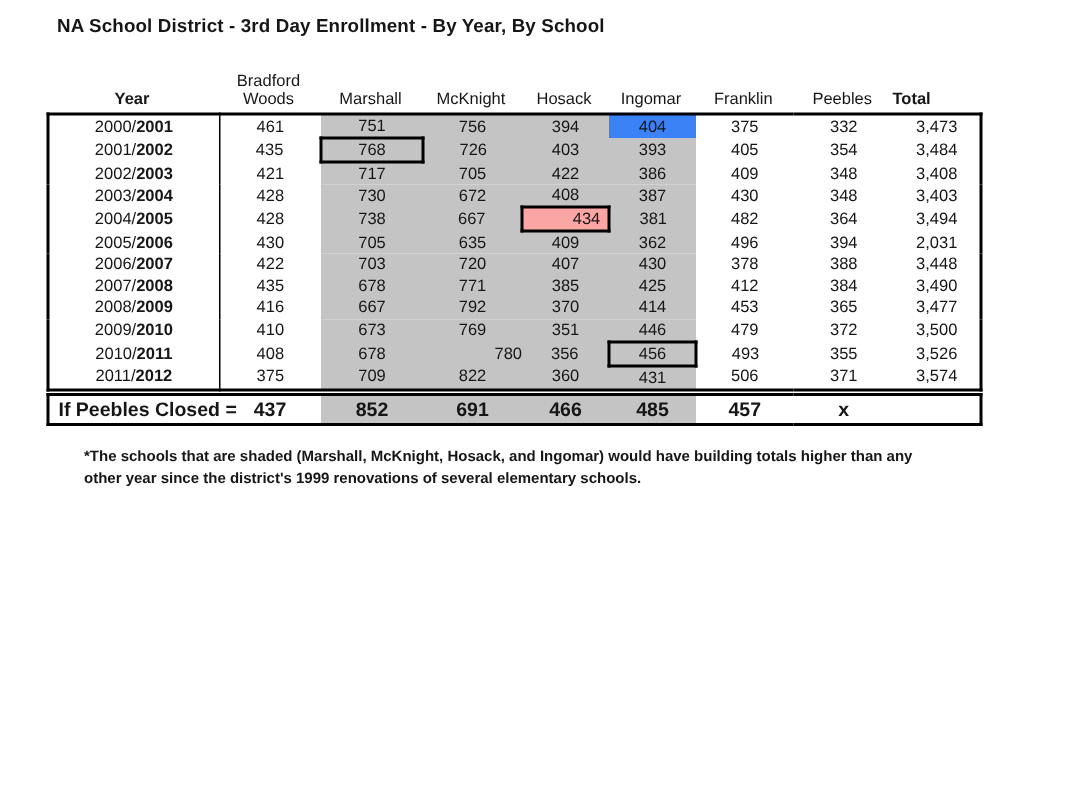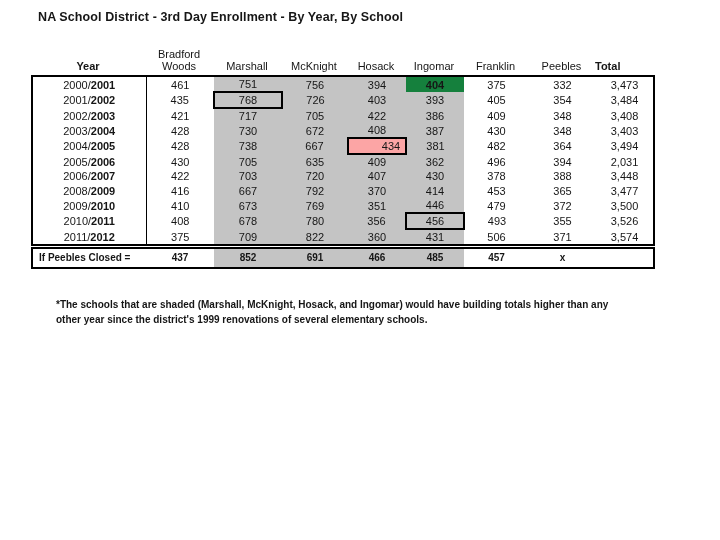--- a/index.html
+++ b/index.html
@@ -49,21 +49,21 @@
     padding: 0;
   }
   td.year  { border-right: 1.5px solid #000; margin-top: 48px; }
   td.total { text-align: right; padding-right: 7px; }
   td.shaded { }
   td.boxed { border: 2px solid #000; }
 
   
   table.summary { border: 2px solid #000; margin-top: 1px; }
   table.summary td {
-    font-size: 10px;
+    font-size: 13px;
     font-weight: bold;
     height: 19px;
     line-height: 18px;
     text-align: center;
     padding: 0;
   }
   table.summary td.sum-label { text-align: left; padding-left: 6px; white-space: nowrap; }
 
   .footnote {
     position: absolute;
@@ -124,21 +124,21 @@
           <col style="width:67px">
           <col style="width:58px">
       </colgroup>
       <tbody>
           <tr>
             <td class="year">2000/<b>2001</b></td>
             <td>461</td>
             <td class="shaded" style="background: rgb(196, 196, 196);">751</td>
             <td class="shaded" style="background: rgb(196, 196, 196);">756</td>
             <td class="shaded" style="background: rgb(196, 196, 196);">394</td>
-            <td class="shaded" style="background: #15803d; font-weight: bold;">404</td>
+            <td class="shaded" style="background: #3b82f6;">404</td>
             <td>375</td>
             <td>332</td>
             <td class="total">3,473</td>
           </tr>
           <tr>
             <td class="year">2001/<b>2002</b></td>
             <td>435</td>
             <td class="shaded boxed" style="background: rgb(196, 196, 196);">768</td>
             <td class="shaded" style="background: rgb(196, 196, 196);">726</td>
             <td class="shaded" style="background: rgb(196, 196, 196);">403</td>
@@ -196,20 +196,31 @@
             <td>422</td>
             <td class="shaded" style="background: rgb(196, 196, 196);">703</td>
             <td class="shaded" style="background: rgb(196, 196, 196);">720</td>
             <td class="shaded" style="background: rgb(196, 196, 196);">407</td>
             <td class="shaded" style="background: rgb(196, 196, 196);">430</td>
             <td>378</td>
             <td>388</td>
             <td class="total">3,448</td>
           </tr>
           <tr>
+            <td class="year">2007/<b>2008</b></td>
+            <td>435</td>
+            <td class="shaded" style="background: rgb(196, 196, 196);">678</td>
+            <td class="shaded" style="background: rgb(196, 196, 196);">771</td>
+            <td class="shaded" style="background: rgb(196, 196, 196);">385</td>
+            <td class="shaded" style="background: rgb(196, 196, 196);">425</td>
+            <td>412</td>
+            <td>384</td>
+            <td class="total">3,490</td>
+          </tr>
+          <tr>
             <td class="year">2008/<b>2009</b></td>
             <td>416</td>
             <td class="shaded" style="background: rgb(196, 196, 196);">667</td>
             <td class="shaded" style="background: rgb(196, 196, 196);">792</td>
             <td class="shaded" style="background: rgb(196, 196, 196);">370</td>
             <td class="shaded" style="background: rgb(196, 196, 196);">414</td>
             <td>453</td>
             <td>365</td>
             <td class="total">3,477</td>
           </tr>
@@ -221,21 +232,21 @@
             <td class="shaded" style="background: rgb(196, 196, 196);">351</td>
             <td class="shaded" style="background: rgb(196, 196, 196);">446</td>
             <td>479</td>
             <td>372</td>
             <td class="total">3,500</td>
           </tr>
           <tr>
             <td class="year">2010/<b>2011</b></td>
             <td>408</td>
             <td class="shaded" style="background: rgb(196, 196, 196);">678</td>
-            <td class="shaded" style="background: rgb(196, 196, 196);">780</td>
+            <td class="shaded" style="background: rgb(196, 196, 196); text-align: right;">780</td>
             <td class="shaded" style="background: rgb(196, 196, 196);">356</td>
             <td class="shaded boxed" style="background: rgb(196, 196, 196);">456</td>
             <td>493</td>
             <td>355</td>
             <td class="total">3,526</td>
           </tr>
           <tr>
             <td class="year">2011/<b>2012</b></td>
             <td>375</td>
             <td class="shaded" style="background: rgb(196, 196, 196);">709</td>

